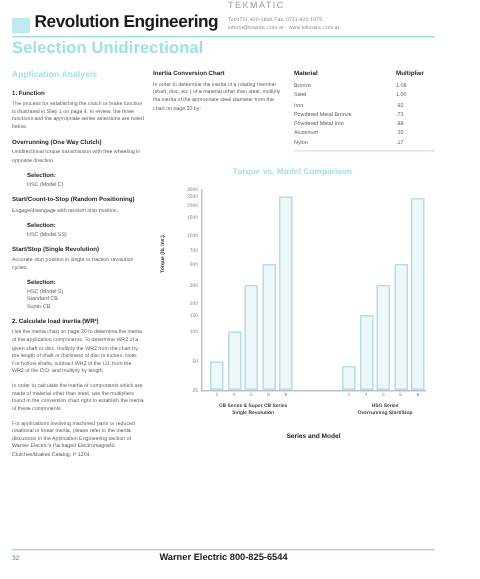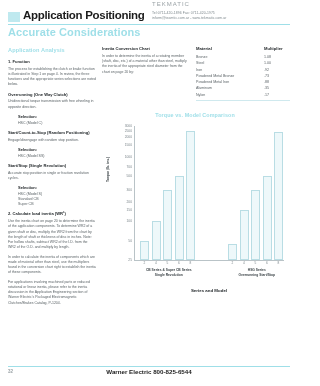--- a/index.html
+++ b/index.html
@@ -141,26 +141,26 @@
     text-align: center; font-size: 6.2px; font-weight: bold; color: #1b1b1b;
   }
 </style>
 </head>
 <body>
 
 <div id="page">
 
   <div id="header">
     <div class="logo-swatch"></div>
-    <div class="brand">Application Positioning</div>
+    <div class="brand">Revolution Engineering</div>
     <div class="tekmatic">TEKMATIC</div>
     <div class="contact-line contact-1">Tel:0711-420-1896 Fax: 0711-420-1975</div>
     <div class="contact-line contact-2">inform@teamtic.com.ar - www.tekmatic.com.ar</div>
     <div class="head-rule"></div>
-    <div class="section-title">Accurate Considerations</div>
+    <div class="section-title">Selection Unidirectional</div>
   </div>
 
   <div class="col" id="col-left">
     <div class="h2">Application Analysis</div>
     <div id="left-sections">
         <div class="h3 first">1. Function</div>
         <div class="body-p">The process for establishing the clutch or brake function is illustrated in Step 1 on page 4. In review, the three functions and the appropriate series selections are noted below.</div>
         <div class="h3">Overrunning (One Way Clutch)</div>
         <div class="body-p">Unidirectional torque transmission with free wheeling in opposite direction.</div>
         <div class="sel-label">Selection:</div>

